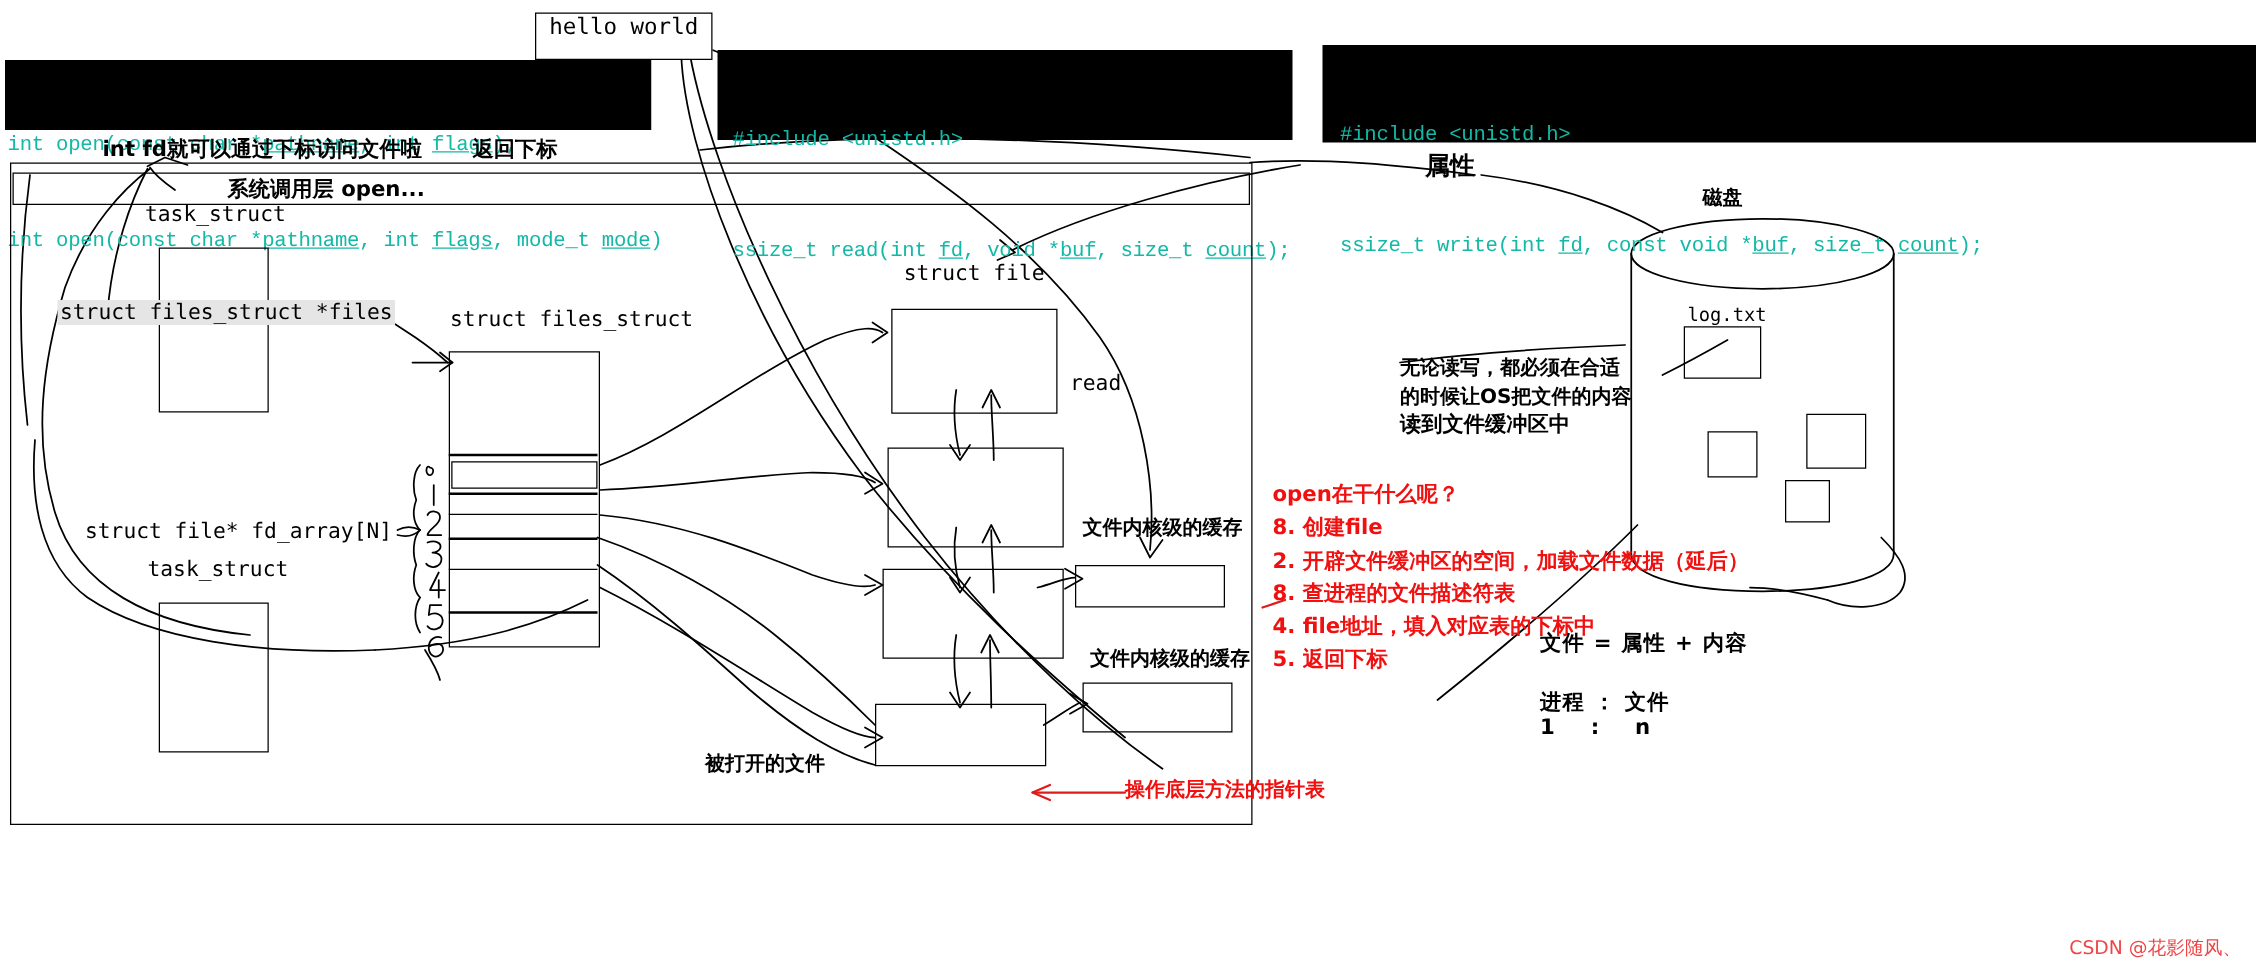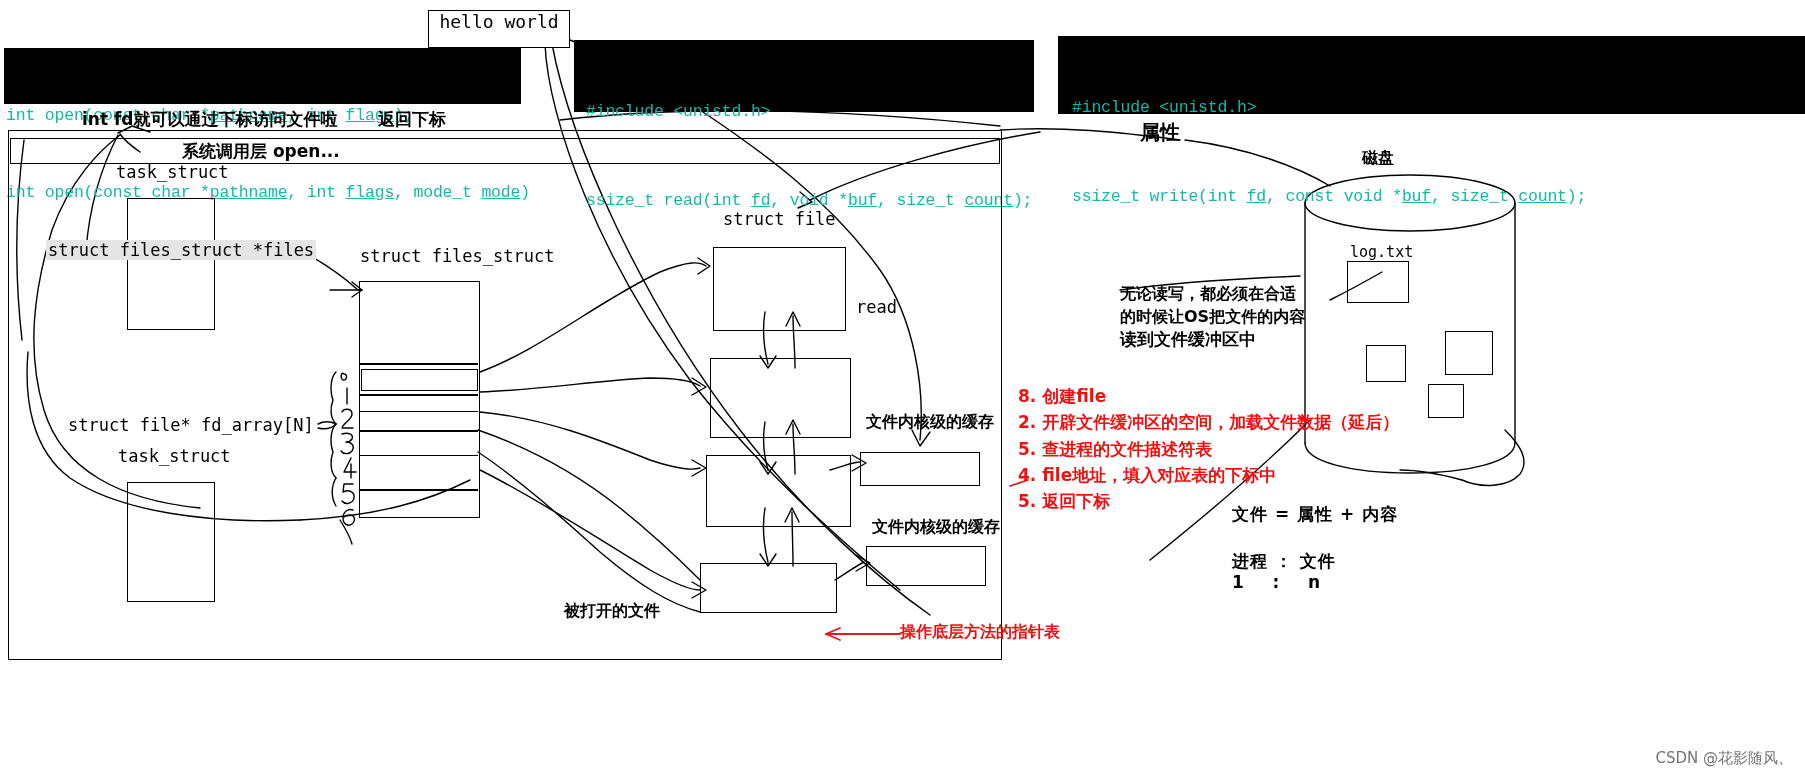--- a/index.html
+++ b/index.html
@@ -40,21 +40,21 @@
   
   .box{position:absolute;border:1.2px solid #000;background:transparent;}
   .box2{position:absolute;border:1.6px solid #000;background:transparent;}
 
   
   svg.ink{position:absolute;left:0;top:0;width:1805px;height:774px;pointer-events:none;}
   svg.ink path,svg.ink line,svg.ink ellipse,svg.ink polyline{fill:none;stroke:#000;stroke-width:1.4;stroke-linecap:round;stroke-linejoin:round;}
   svg.ink .redink{stroke:#e01b1b;stroke-width:1.8;}
 
   .watermark{
-    position:absolute;right:12px;bottom:6px;color:#737373;
+    position:absolute;right:12px;bottom:6px;color:#ef4444;
     font-family:"DejaVu Sans","Liberation Sans",sans-serif;font-size:15px;
   }
 </style>
 </head>
 <body>
 
 <div id="root">
 
   <svg class="ink" viewBox="0 0 1805 774">
 
@@ -246,23 +246,24 @@
   <div class="box" style="left:1445px;top:331px;width:46px;height:42px;"></div>
   <div class="box" style="left:1428px;top:384px;width:34px;height:32px;"></div>
 
   <div class="abs" style="left:1120px;top:282px;">
     <div class="lbl cn" style="position:relative;font-size:16px;line-height:1.45;">无论读写，都必须在合适</div>
     <div class="lbl cn" style="position:relative;font-size:16px;line-height:1.45;">的时候让OS把文件的内容</div>
     <div class="lbl cn" style="position:relative;font-size:17px;line-height:1.45;font-family:Liberation Serif, serif;">读到文件缓冲区中</div>
   </div>
 
   <div class="abs" style="left:1018px;top:383px;">
+    <div class="lbl cn red" style="position:relative;font-size:17px;line-height:1.55;">open在干什么呢？</div>
     <div class="lbl cn red" style="position:relative;font-size:17px;line-height:1.55;">8. 创建file</div>
     <div class="lbl cn red" style="position:relative;font-size:17px;line-height:1.55;">2. 开辟文件缓冲区的空间，加载文件数据（延后）</div>
-    <div class="lbl cn red" style="position:relative;font-size:17px;line-height:1.55;">5. 查进程的文件描述符表</div>
+    <div class="lbl cn red" style="position:relative;font-size:17px;line-height:1.55;">8. 查进程的文件描述符表</div>
     <div class="lbl cn red" style="position:relative;font-size:17px;line-height:1.55;">4. file地址，填入对应表的下标中</div>
     <div class="lbl cn red" style="position:relative;font-size:17px;line-height:1.55;">5. 返回下标</div>
   </div>
 
   <div class="lbl cn" style="left:1232px;top:503px;font-size:17px;letter-spacing:1px;">文件 = 属性 + 内容</div>
   <div class="lbl cn" style="left:1232px;top:550px;font-size:17px;letter-spacing:1px;">进程 ： 文件</div>
   <div class="lbl cn" style="left:1232px;top:572px;font-size:17px;letter-spacing:1px;">1    :    n</div>
 
   <div class="watermark">CSDN @花影随风、</div>
 </div>

